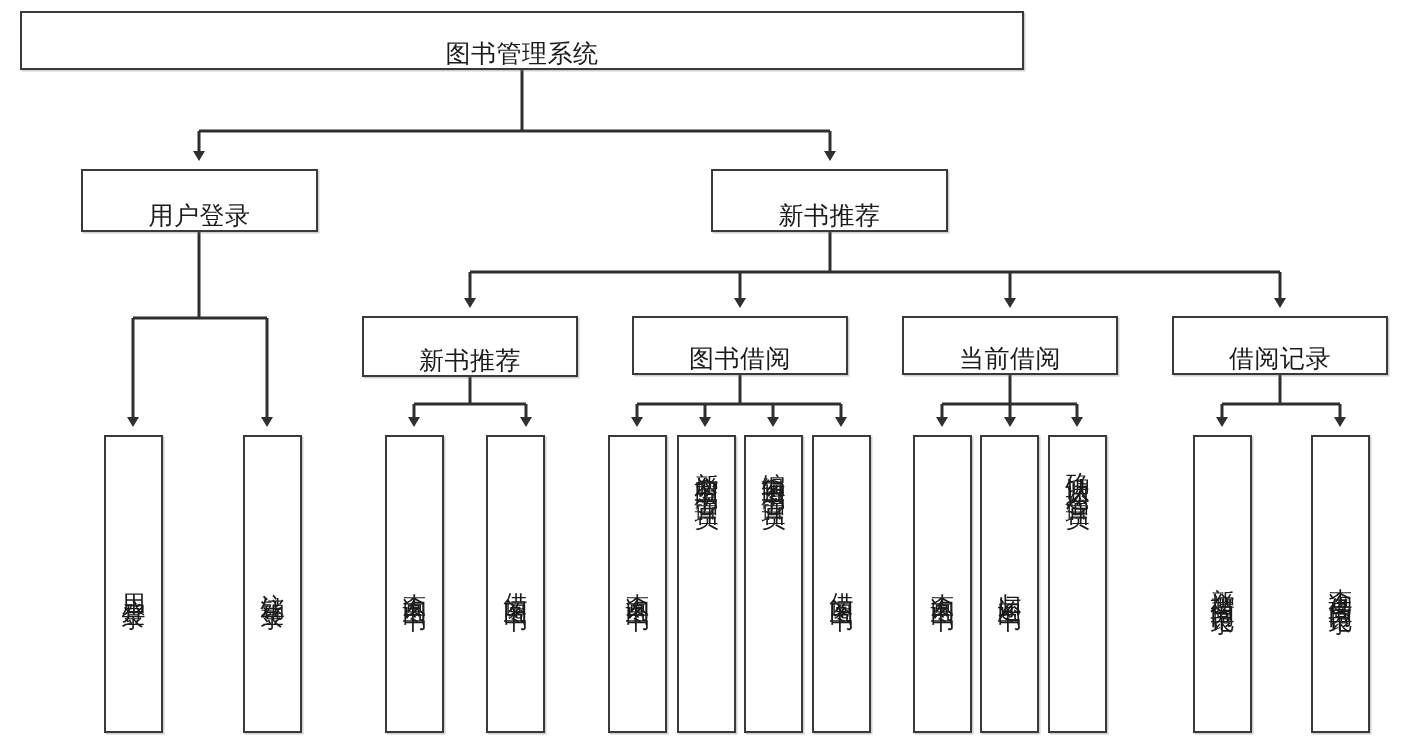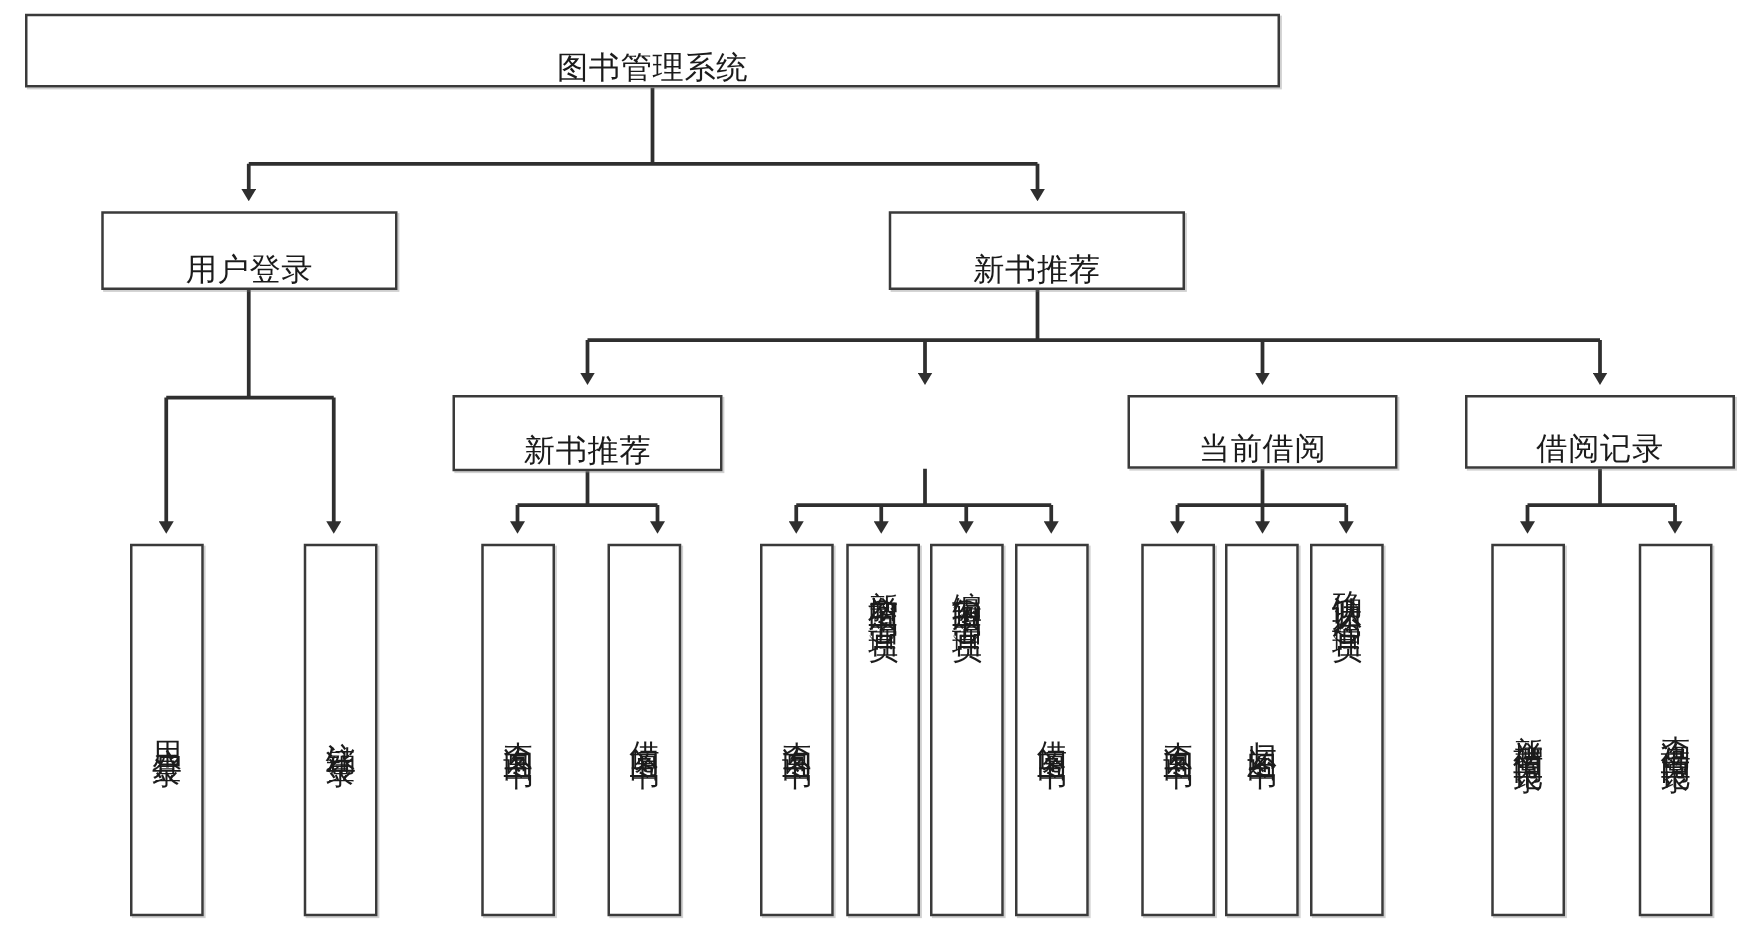--- a/index.html
+++ b/index.html
@@ -145,20 +145,23 @@
     </div>
 
     <div class="node" style="left:711px; top:169px; width:237px; height:63px;">
       <span class="node-label">新书推荐</span>
     </div>
 
     <div class="node" style="left:362px; top:316px; width:216px; height:61px;">
       <span class="node-label">新书推荐</span>
     </div>
 
+    <div class="node" style="left:632px; top:316px; width:216px; height:59px;">
+      <span class="node-label">图书借阅</span>
+    </div>
 
     <div class="node" style="left:1172px; top:316px; width:216px; height:59px;">
       <span class="node-label">借阅记录</span>
     </div>
 
     <div class="node" style="left:902px; top:316px; width:216px; height:59px;">
       <span class="node-label">当前借阅</span>
     </div>
 
     <div class="node vertical center-v" style="left:104px; top:435px; width:59px; height:298px;">

